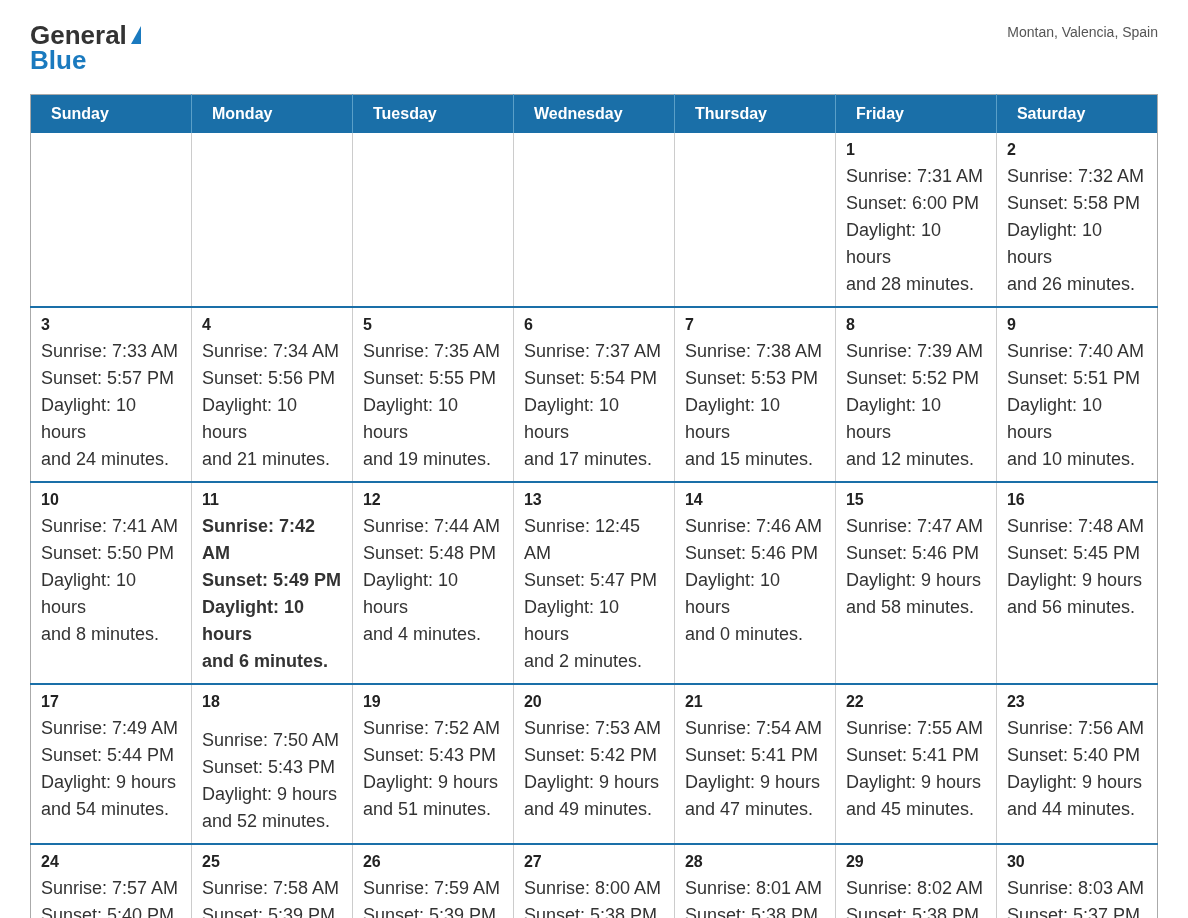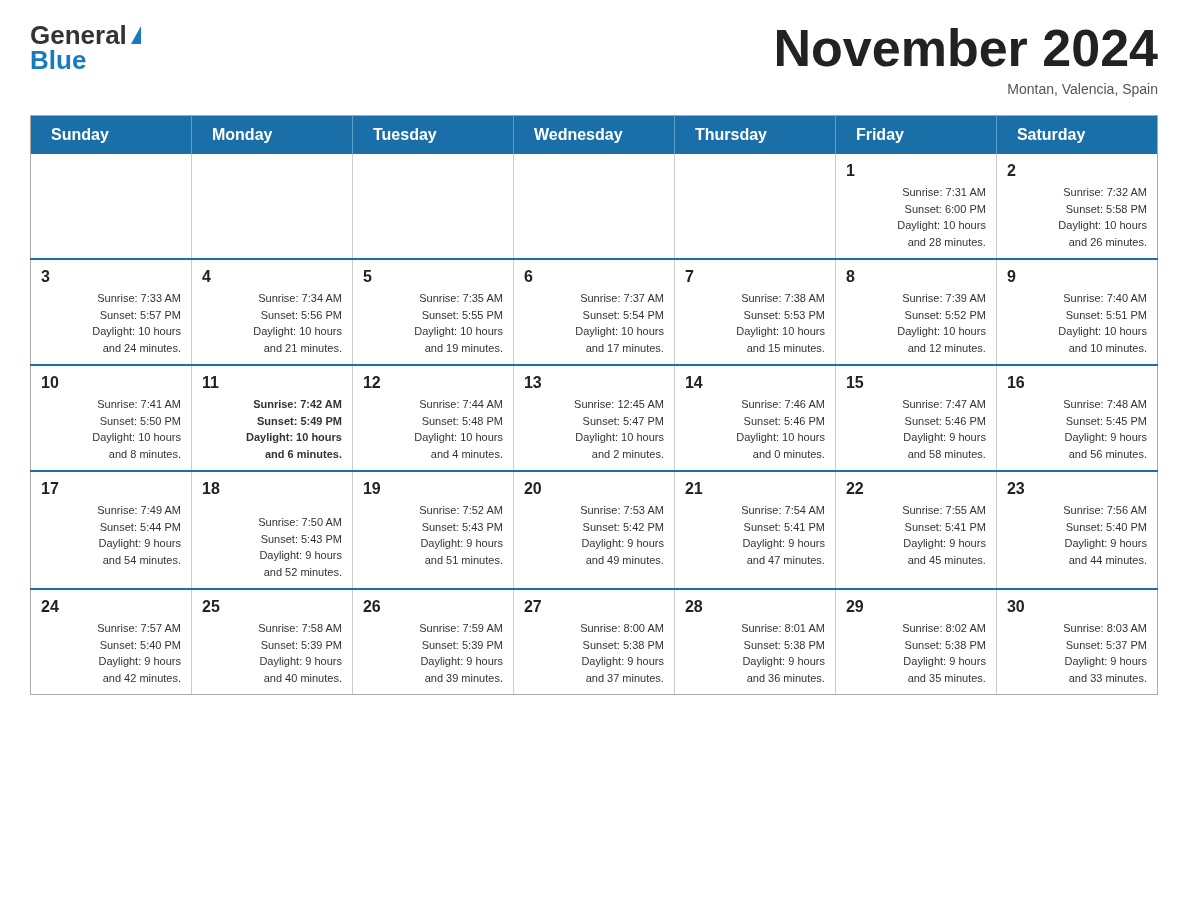--- a/index.html
+++ b/index.html
@@ -93,42 +93,40 @@
       border-bottom: 1px solid #aaa;
     }
     .day-number {
       font-size: 16px;
       font-weight: bold;
       color: #222;
       margin-bottom: 4px;
       display: block;
     }
     .day-info {
-      font-size: 11px;
+      font-size: 18px;
       color: #333;
       line-height: 1.5;
-      text-align: right;
     }
     .empty-cell {
       background: #fff;
     }
   </style>
 </head>
 <body>
 
 <div class="header-area">
   <div class="logo-area">
     <div class="logo-text">
       <span>General</span>
       <span class="logo-triangle"></span>
     </div>
     <div class="logo-blue-line" style="color:#1a7abf;">Blue</div>
   </div>
   <div class="title-area">
-    <div class="main-title">November 2024</div>
     <div class="subtitle">Montan, Valencia, Spain</div>
   </div>
 </div>
 
 <table class="calendar-table">
   <thead>
     <tr>
       <th>Sunday</th>
       <th>Monday</th>
       <th>Tuesday</th>

